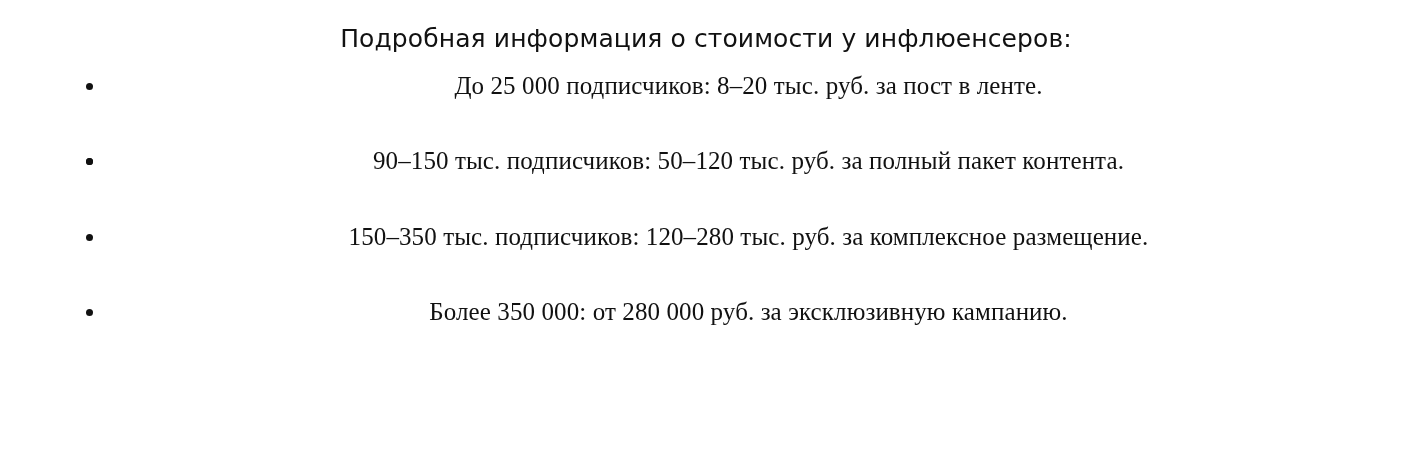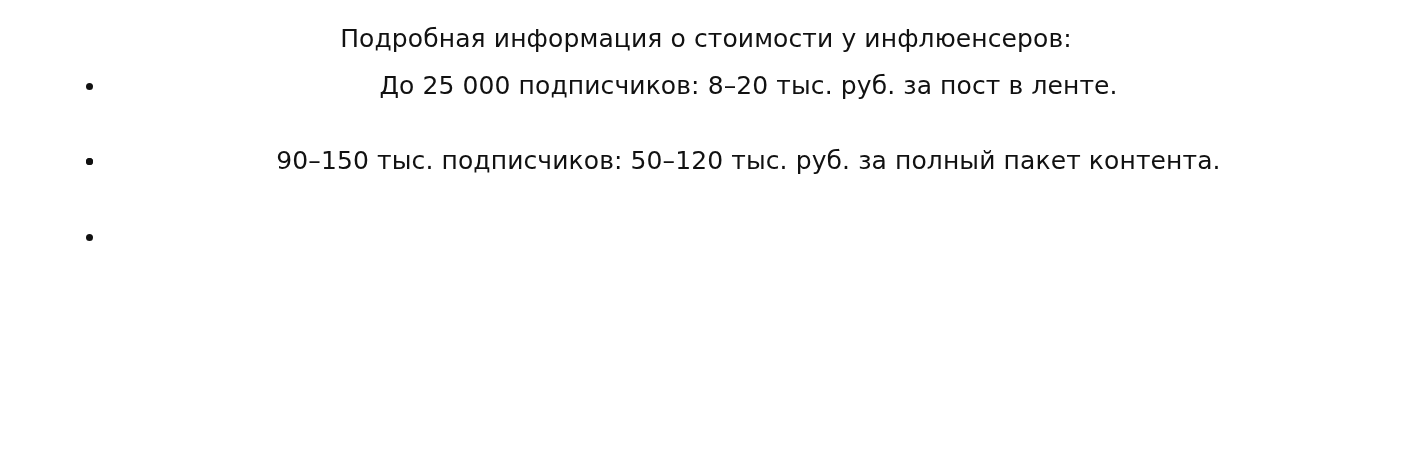--- a/index.html
+++ b/index.html
@@ -33,20 +33,21 @@
   }
   .bullet-list li {
     position: relative;
     font-size: 25px;
     line-height: 1.3;
     color: #111111;
     padding-left: 85px;
     margin: 0 0 43px 0;
     letter-spacing: 0.1px;
     white-space: nowrap;
+    font-family: Liberation Serif, serif;
   }
   .bullet-list li:last-child {
     margin-bottom: 0;
   }
   .bullet-list li .dot {
     position: absolute;
     left: 62px;
     top: 0.52em;
     width: 7px;
     height: 7px;
@@ -66,15 +67,20 @@
     </li>
     <li>
       <span class="dot"></span>
     </li>
     <li>
       <span class="dot"></span>
       <span>90–150 тыс. подписчиков: 50–120 тыс. руб. за полный пакет контента.</span>
     </li>
     <li>
       <span class="dot"></span>
+      <span>150–350 тыс. подписчиков: 120–280 тыс. руб. за комплексное размещение.</span>
+    </li>
+    <li>
+      <span class="dot"></span>
+      <span>Более 350 000: от 280 000 руб. за эксклюзивную кампанию.</span>
     </li>
   </ul>
 </div>
 
 </body></html>

